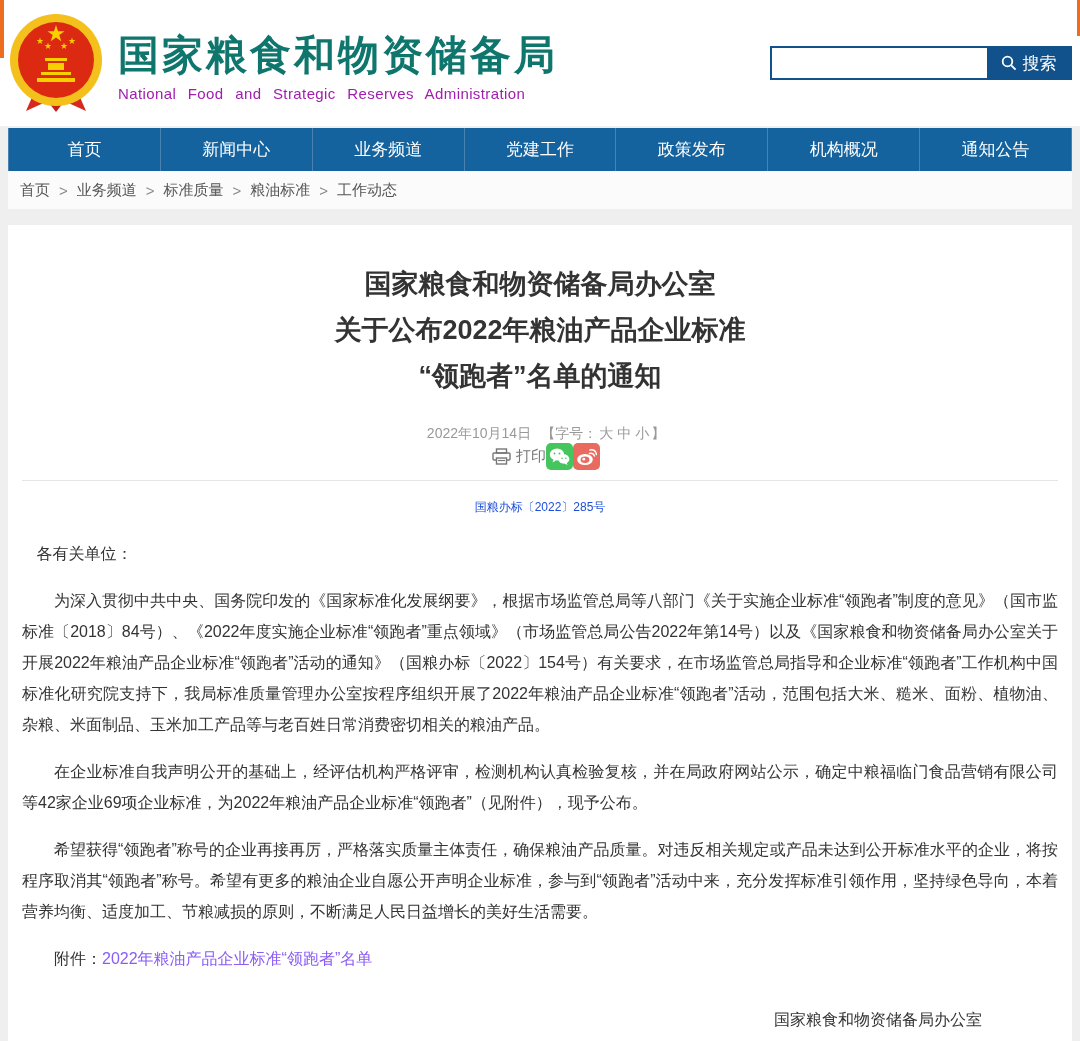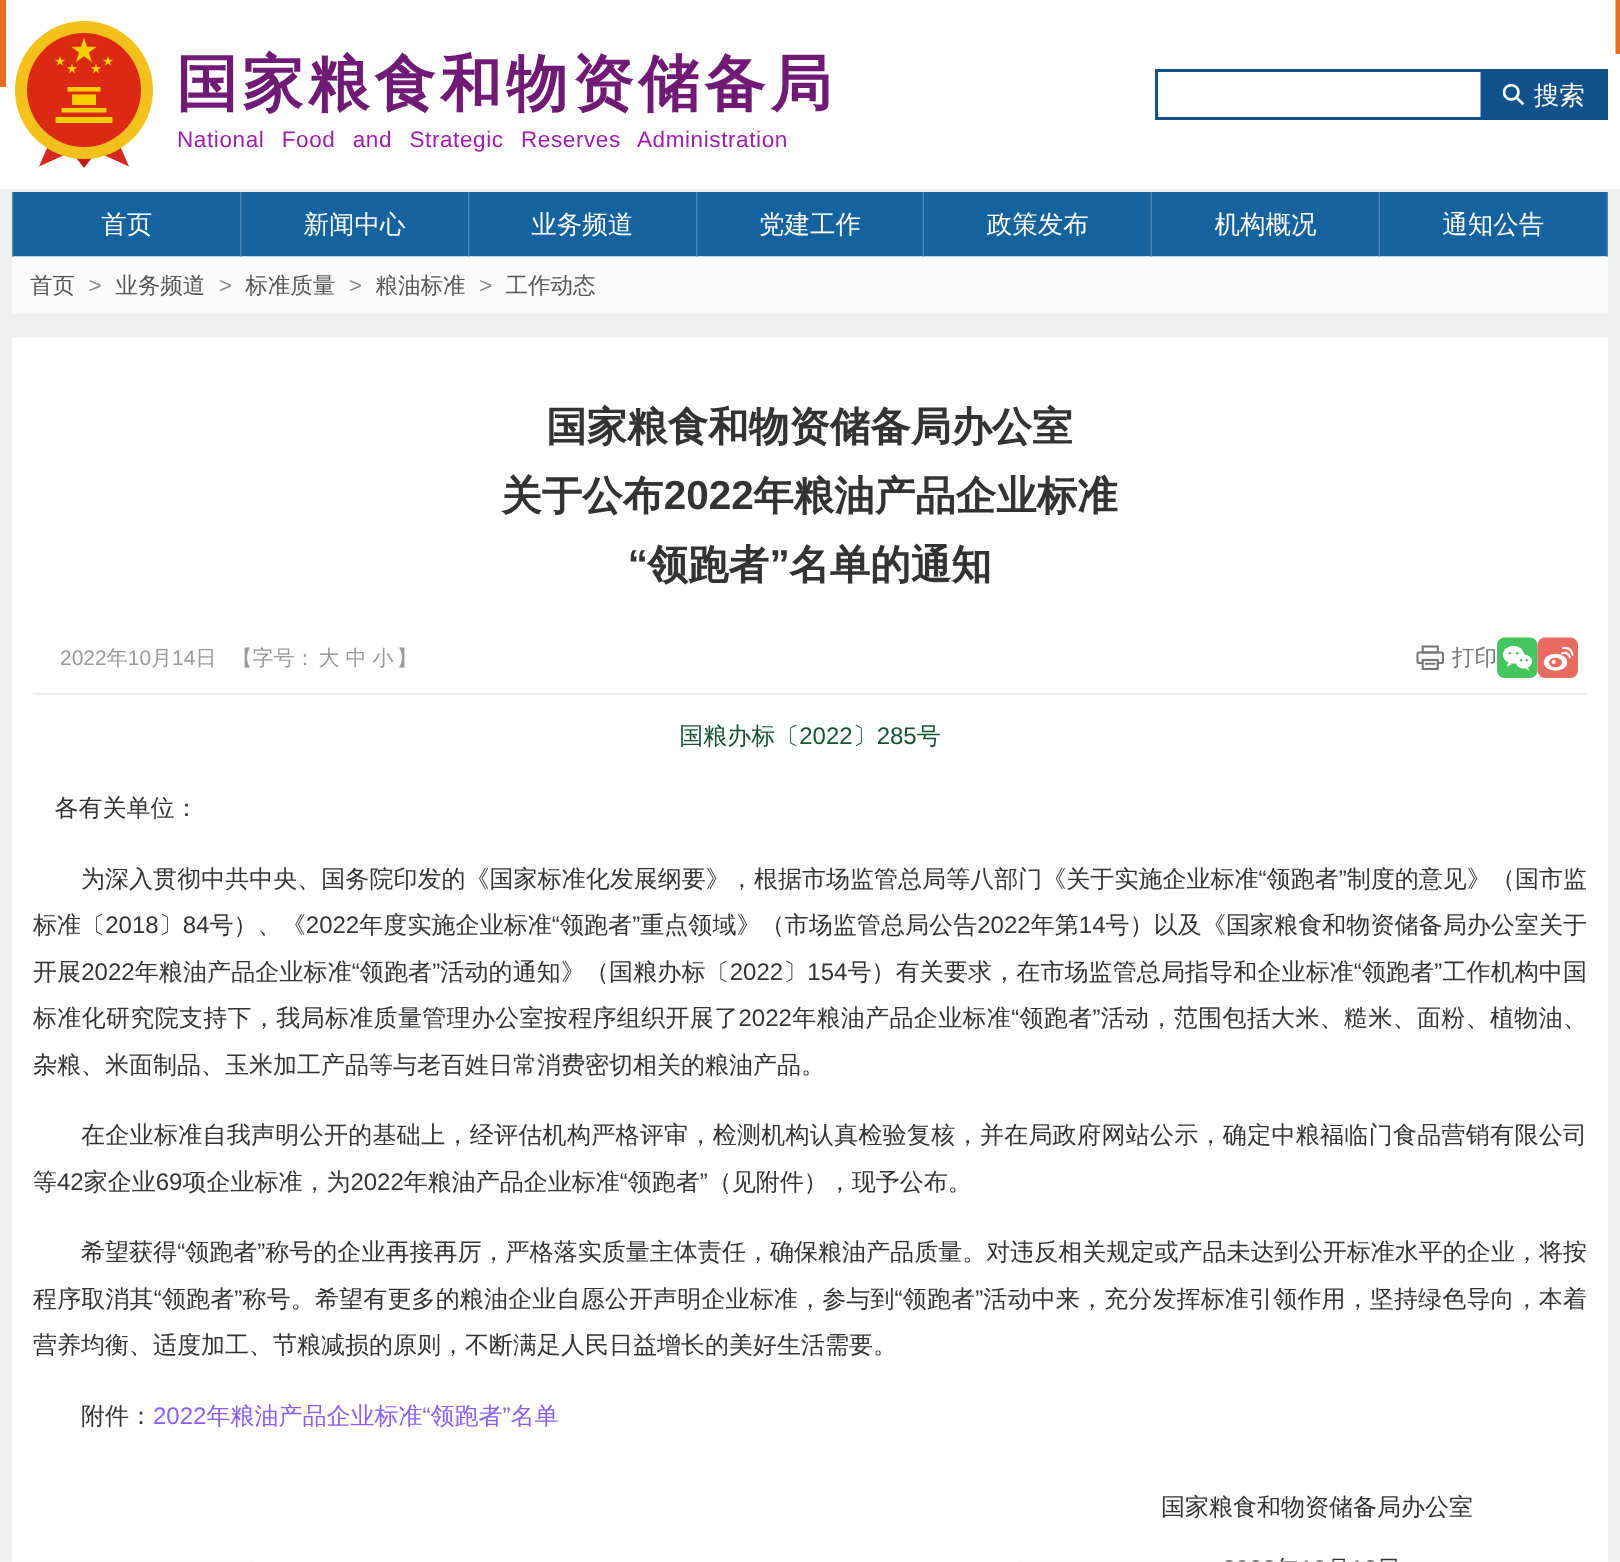--- a/index.html
+++ b/index.html
@@ -8,21 +8,21 @@
     background: #efefef;
     font-family: "Liberation Sans", "DejaVu Sans", sans-serif;
   }
   
   .header { position: relative; width: 1080px; height: 126px; background: #ffffff; }
   .edge-strip-left  { position:absolute; left:0;  top:0; width:4px; height:58px; background:#ed6c1e; }
   .edge-strip-right { position:absolute; right:0; top:0; width:3px; height:36px; background:#ed6c1e; }
   .brand { position:absolute; left:8px; top:12px; display:flex; align-items:center; cursor:pointer; }
   .emblem { width:96px; height:102px; flex:0 0 auto; }
   .brand-text { margin-left:14px; padding-top:6px; }
-  .site-zh { color:#701a75; font-size:41px; font-weight:bold; letter-spacing:3px; line-height:48px;text-align:center; }
+  .site-zh { color:#0f766e; font-size:41px; font-weight:bold; letter-spacing:3px; line-height:48px;text-align:center; }
   .site-en { color:#a21caf; font-size:15px; letter-spacing:0.4px; word-spacing:7px; margin-top:6px; }
   .search-box {
     position:absolute; right:8px; top:46px; width:302px; height:34px;
     display:flex; border:2px solid #12528c; background:#fff;
   }
   .search-input { flex:1; border:none; outline:none; font-size:15px; padding:0 8px; color:#333; }
   .search-btn {
     width:96px; height:100%; background:#12528c; color:#fff; border:none;
     font-size:17px; display:flex; align-items:center; justify-content:center; gap:6px; cursor:pointer;
   }
@@ -40,31 +40,31 @@
     padding-left:12px; font-size:15px; color:#555;
   }
   .crumb { cursor:pointer; }
   .crumb-sep { margin:0 9px; color:#888; }
   .gap-band { height:16px; }
   
   .card { background:#ffffff; min-height:816px; padding:36px 14px 30px 14px; }
   .title { text-align:center; font-size:27px; font-weight:bold; color:#333; line-height:46px; }
   .meta-row {
     margin-top:26px; display:flex; justify-content:space-between; align-items:center;
-    padding:0 6px 0 18px; color:#999; font-size:14px;
+    padding:0 6px 0 18px; color:#999; font-size:14px;flex-direction:column;
   }
   .meta-left { display:flex; align-items:center; gap:10px; }
   .fontsize-opt { margin:0 2px; cursor:pointer; }
   .meta-right { display:flex; align-items:center; }
   .print-link { display:flex; align-items:center; gap:5px; color:#777; font-size:15px; cursor:pointer; }
   .share-icon { width:27px; height:27px; border-radius:5px; display:flex; align-items:center; justify-content:center; cursor:pointer; }
   .share-wechat { background:#44c55e; }
   .share-weibo  { background:#e96a5e; }
   .meta-divider { border-bottom:1px solid #e6e6e6; margin-top:10px; }
-  .doc-number { text-align:center; font-size:16px; color:#14532d; margin-top:18px; }
+  .doc-number { text-align:center; font-size:12px; color:#1d4ed8; margin-top:18px; }
   .body-text { margin-top:22px; font-size:16px; color:#333; line-height:31px; }
   .salutation { text-indent:0.9em; }
   .para { text-indent:2em; text-align:justify; margin-top:16px; }
   .attachment { text-indent:2em; margin-top:16px; }
   .attachment a, .att-link { color:#8b5cf6; text-decoration:none; cursor:pointer; }
   .signer   { text-align:right; padding-right:76px; margin-top:30px; font-size:16px; color:#333; }
   .sign-date{ text-align:right; padding-right:124px; margin-top:10px; font-size:16px; color:#333; }
 </style>
 </head>
 <body>

